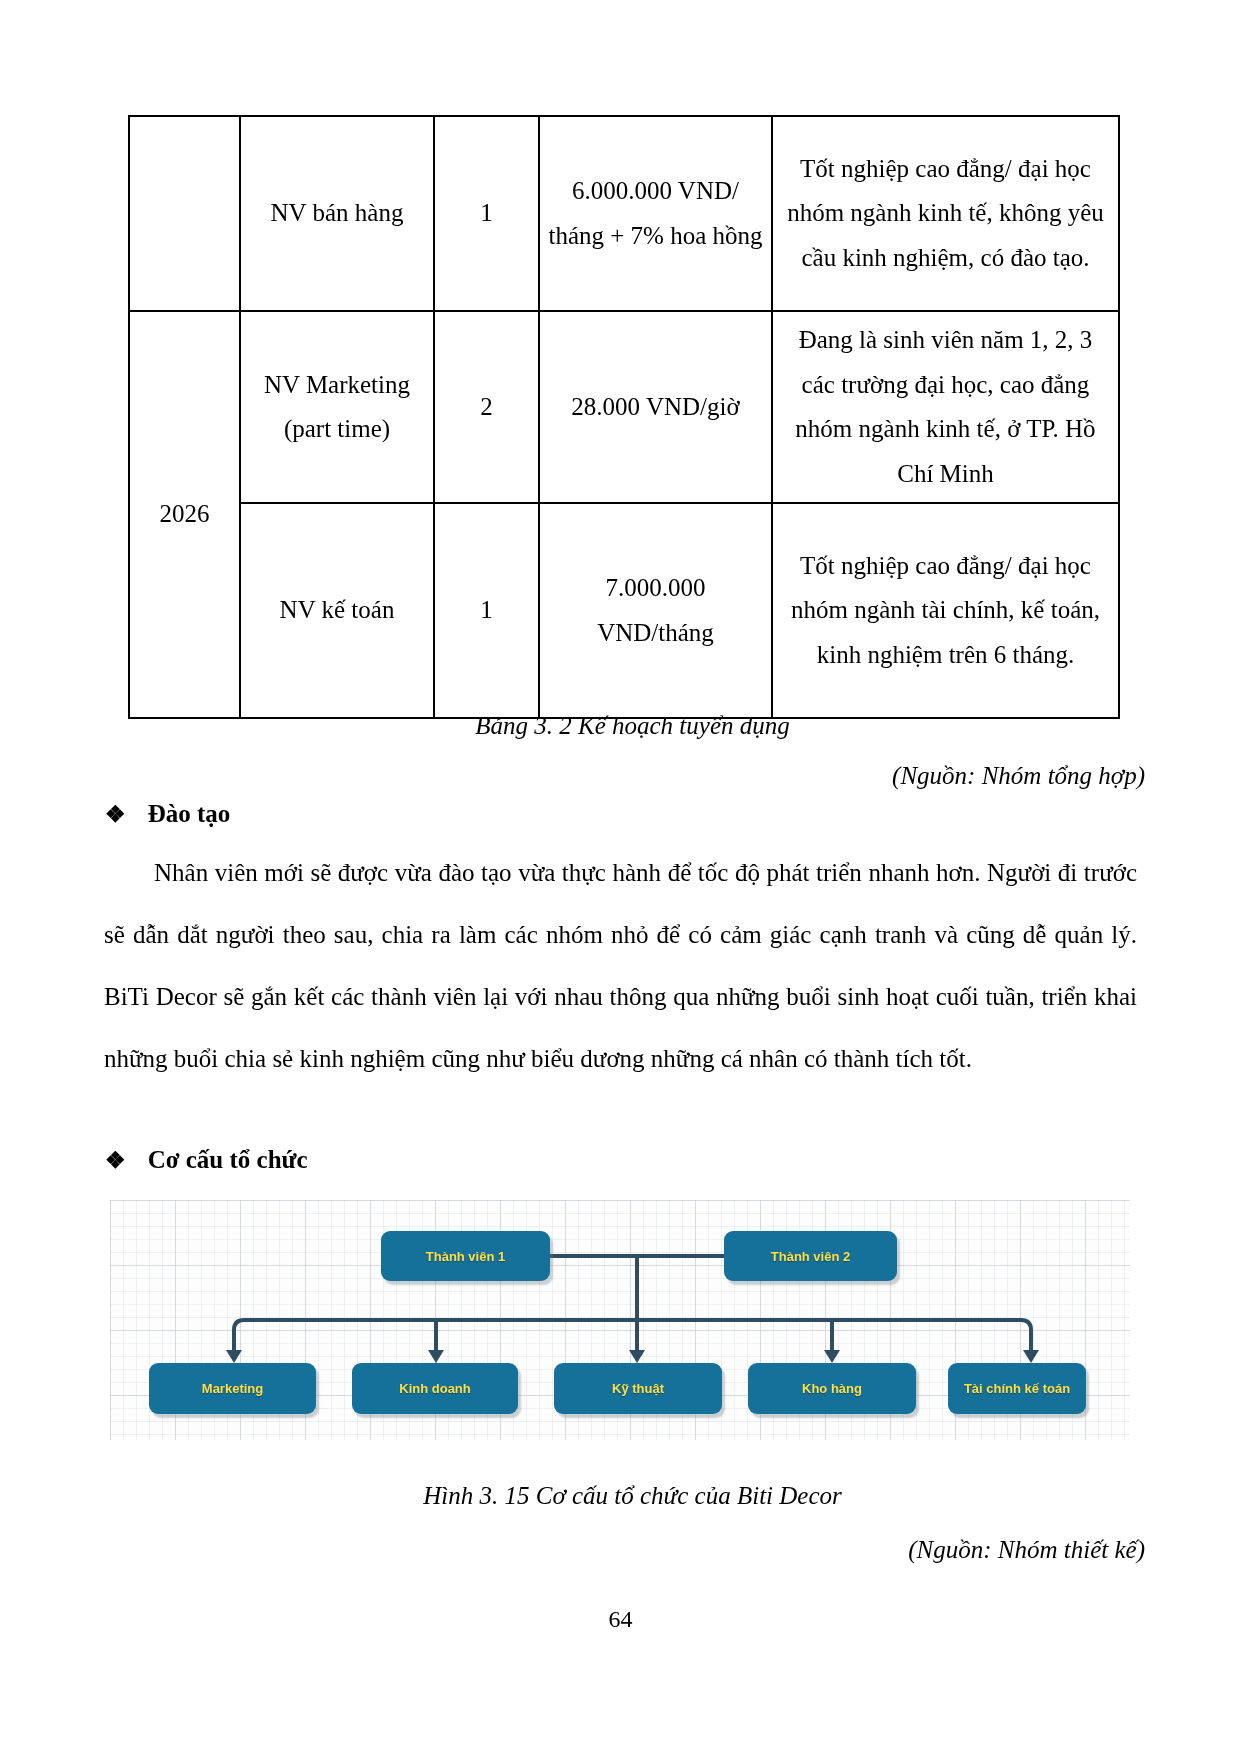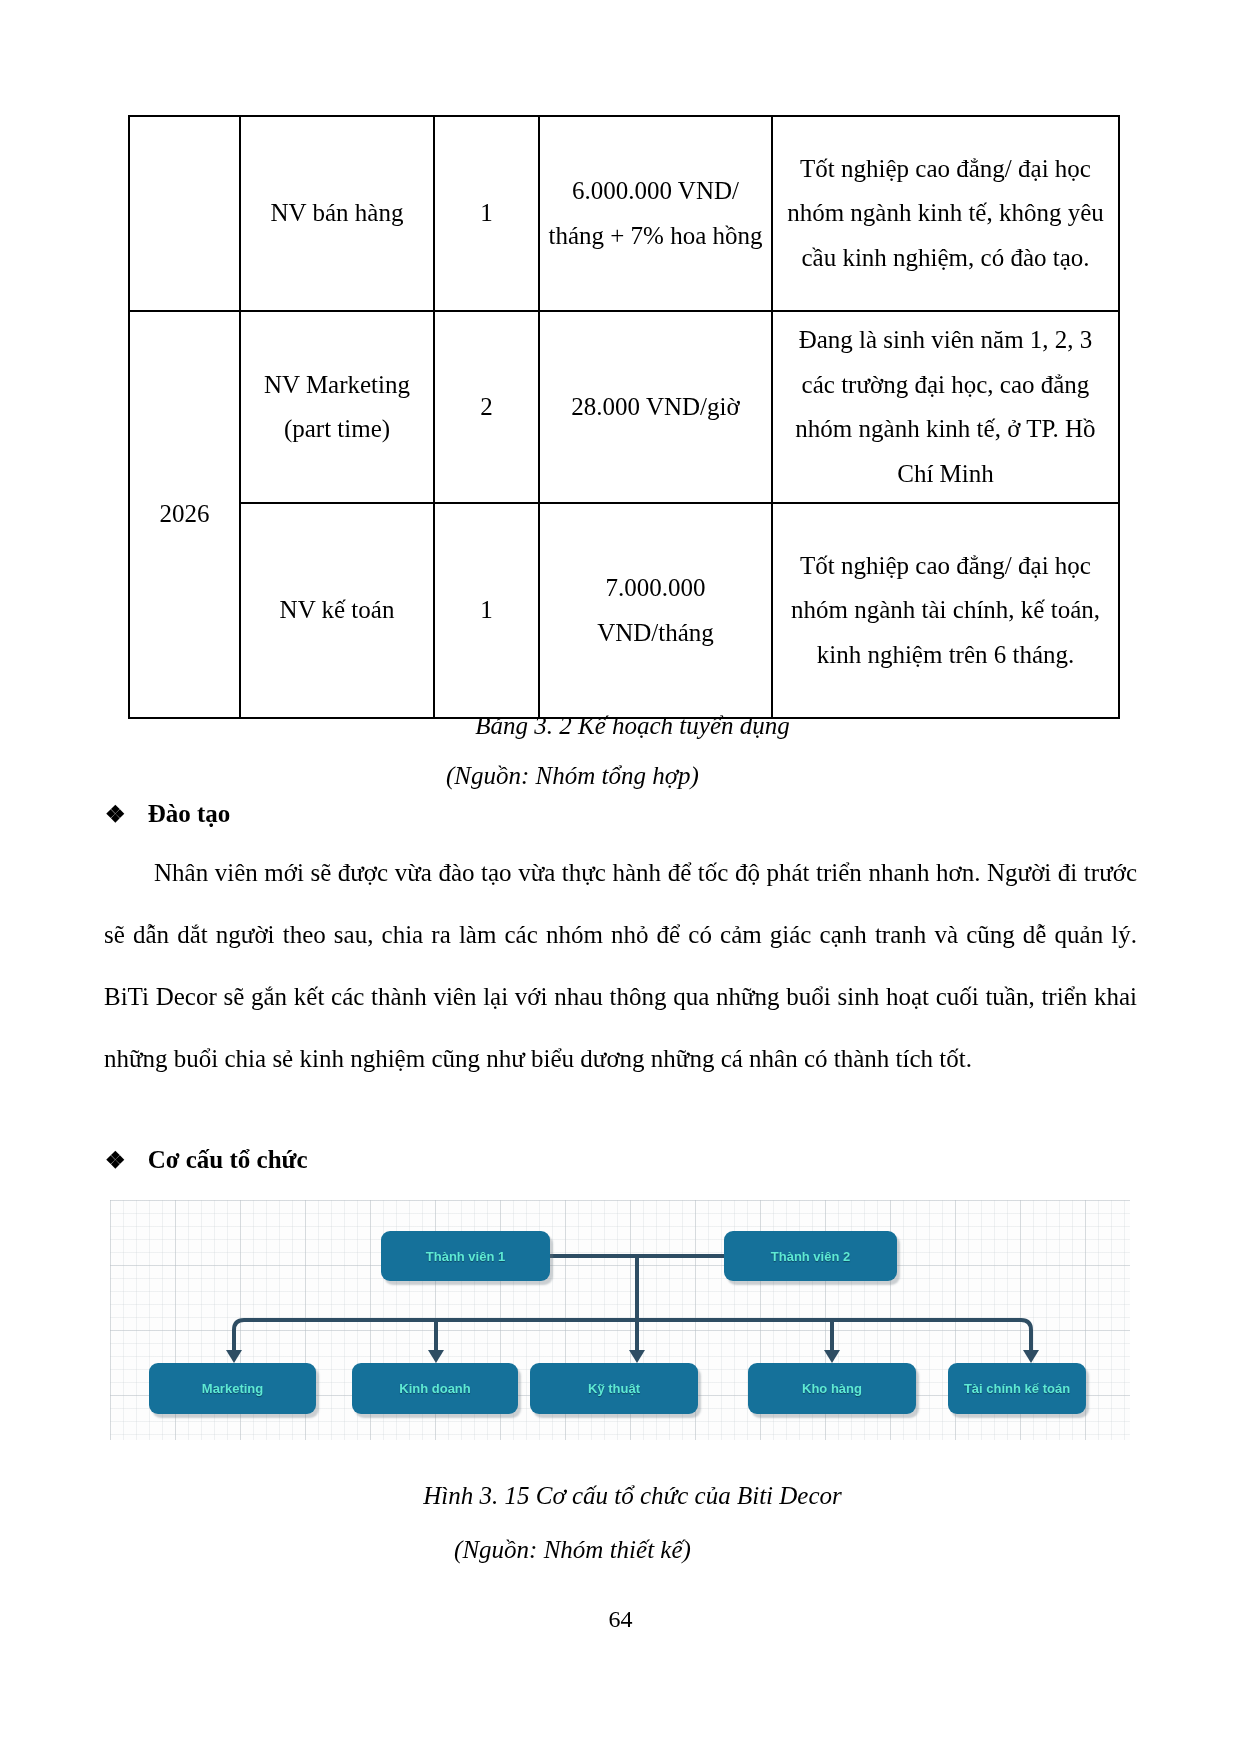--- a/index.html
+++ b/index.html
@@ -23,21 +23,21 @@
   tr.r1{height:195px;}
   tr.r2{height:185px;}
   tr.r3{height:215px;}
   
   .caption-center{
     position:absolute;left:0;width:1241px;
     text-align:center;font-style:italic;font-size:25px;padding-left:12px;
   }
   .source-right{
     position:absolute;left:0;width:1145px;
-    text-align:center;font-style:italic;font-size:25px;
+    text-align:right;font-style:italic;font-size:25px;
   }
   .bullet-head{
     position:absolute;left:105px;
     font-size:25px;font-weight:bold;
   }
   .bullet-head .bullet{margin-right:22px;font-size:23px;}
   .para{
     position:absolute;left:104px;width:1033px;
     font-size:25px;line-height:62px;
     text-align:justify;text-indent:50px;
@@ -59,21 +59,21 @@
       linear-gradient(to bottom, rgba(185,192,198,.45) 1px, transparent 1px),
       linear-gradient(to right, rgba(210,216,220,.35) 1px, transparent 1px),
       linear-gradient(to bottom, rgba(210,216,220,.35) 1px, transparent 1px);
     background-size:65px 65px,65px 65px,13px 13px,13px 13px;
   }
   .node{
     position:absolute;
     background:#15719a;
     border-radius:9px;
     box-shadow:3px 4px 2px rgba(110,120,130,.35);
-    color:#5eead4;
+    color:#fde047;
     font-family:"Liberation Sans", sans-serif;
     font-weight:bold;font-size:13px;
     display:flex;align-items:center;justify-content:center;
     text-shadow:0 1px 1px rgba(0,0,0,.35);
   }
   .chart svg{position:absolute;left:0;top:0;}
   .conn{stroke:#2e4d63;stroke-width:4;fill:none;}
   .arrow{fill:#2e4d63;stroke:none;}
 </style>
 </head>
@@ -140,21 +140,21 @@
       <polygon class="arrow" points="116,150 132,150 124,163"></polygon>
       <polygon class="arrow" points="318,150 334,150 326,163"></polygon>
       <polygon class="arrow" points="519,150 535,150 527,163"></polygon>
       <polygon class="arrow" points="714,150 730,150 722,163"></polygon>
       <polygon class="arrow" points="913,150 929,150 921,163"></polygon>
     </svg>
     <div class="node" style="left:271px;top:31px;width:169px;height:50px">Thành viên 1</div>
     <div class="node" style="left:614px;top:31px;width:173px;height:50px">Thành viên 2</div>
     <div class="node" style="left:39px;top:163px;width:167px;height:51px">Marketing</div>
     <div class="node" style="left:242px;top:163px;width:166px;height:51px">Kinh doanh</div>
-    <div class="node" style="left:420px;top:163px;width:168px;height:51px">Kỹ thuật</div>
+    <div class="node" style="left:444px;top:163px;width:168px;height:51px">Kỹ thuật</div>
     <div class="node" style="left:638px;top:163px;width:168px;height:51px">Kho hàng</div>
     <div class="node" style="left:838px;top:163px;width:138px;height:51px">Tài chính kế toán</div>
   </div>
 
   <div class="caption-center" style="top:1482px">Hình 3. 15 Cơ cấu tổ chức của Biti Decor</div>
   <div class="source-right" style="top:1536px">(Nguồn: Nhóm thiết kế)</div>
 
   <div class="pagenum" style="top:1606px">64</div>
 
 </div>

